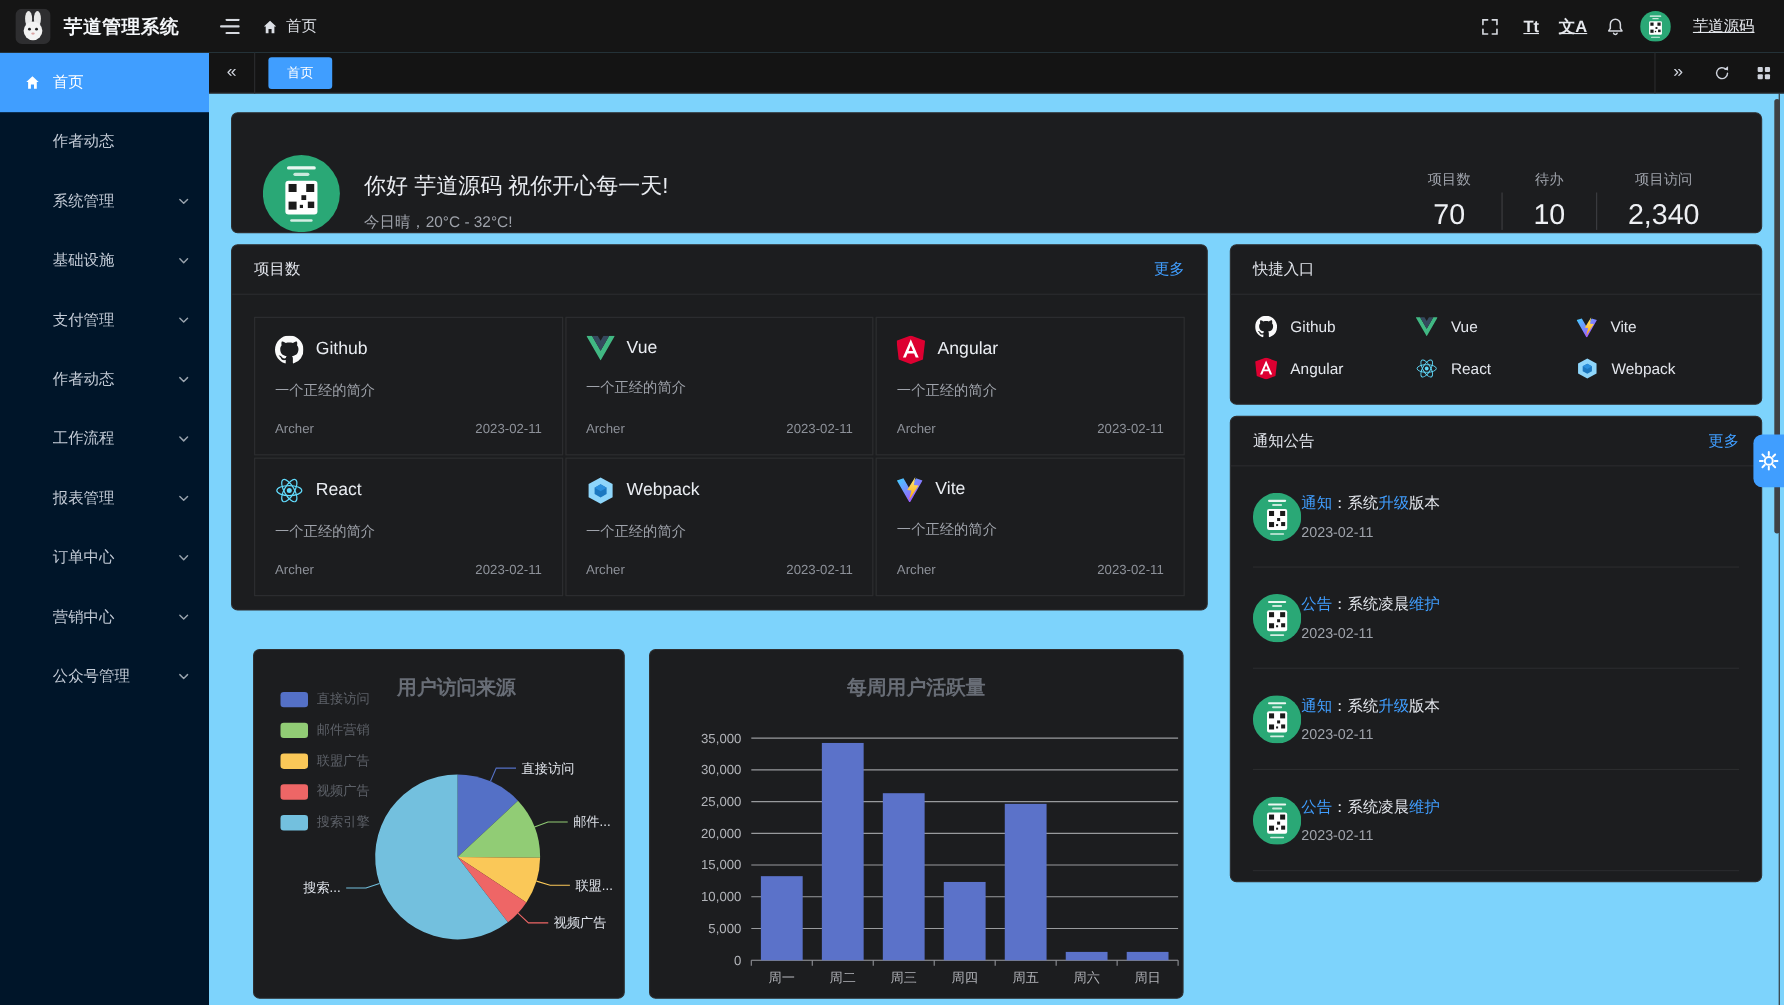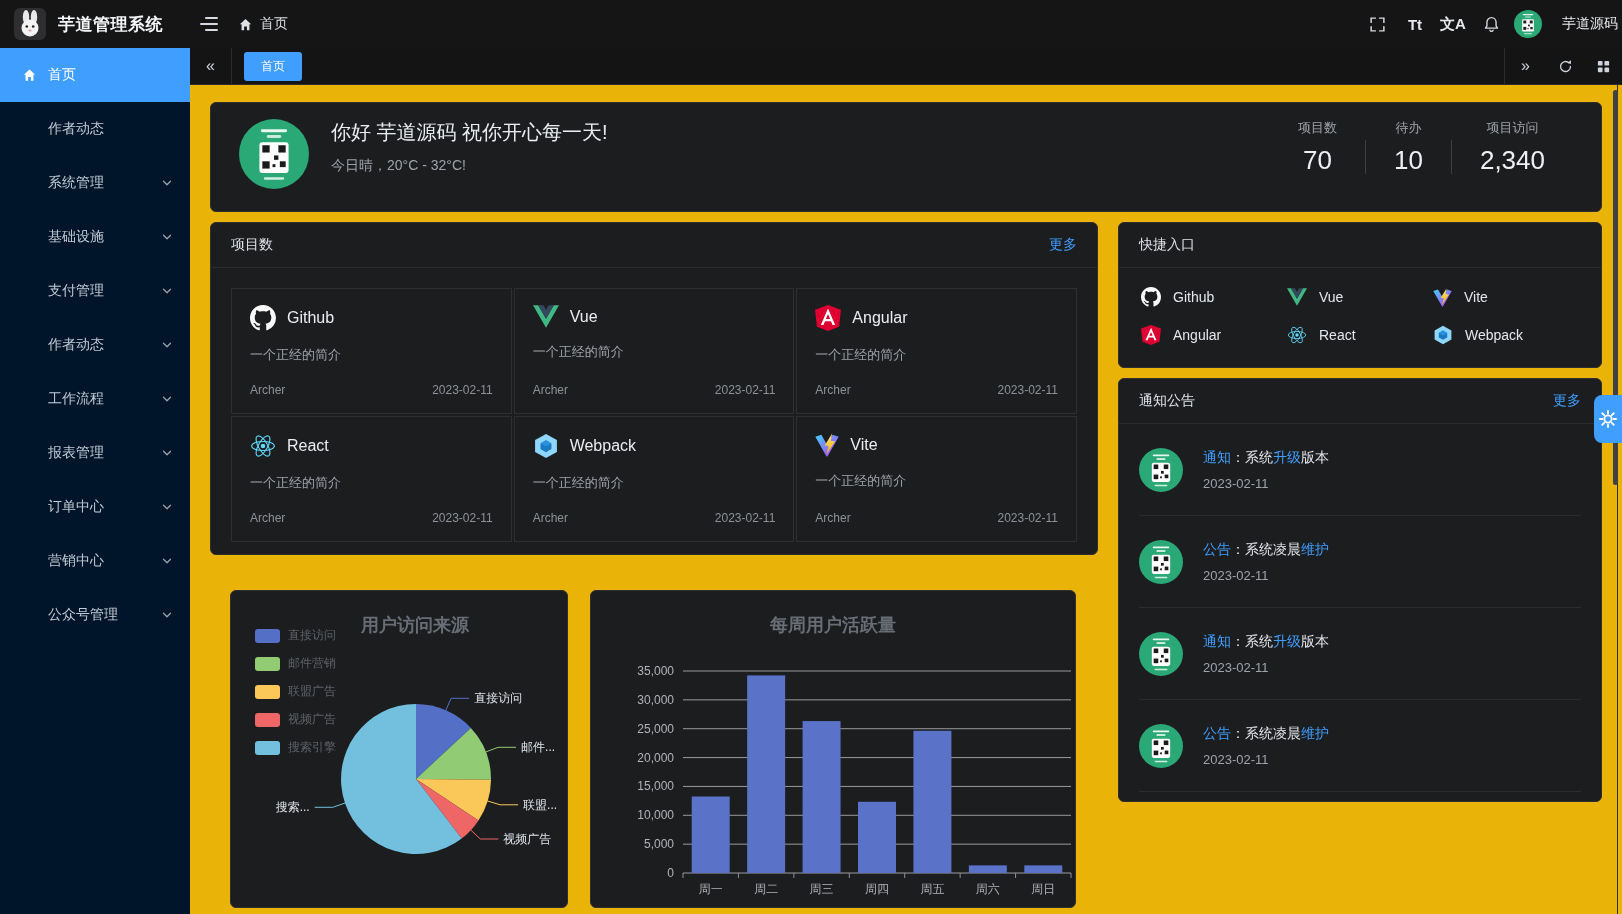--- a/index.html
+++ b/index.html
@@ -1,26 +1,26 @@
 <!DOCTYPE html>
 <html><head>
 <meta charset="utf-8">
 <style>
   * { margin:0; padding:0; box-sizing:border-box; }
   html,body { width:1622px; height:914px; background:#0d0d0d; font-family:"Liberation Sans", sans-serif; overflow:hidden; }
-  .app { position:relative; width:1622px; height:914px; background:#eab308; color:#e3e6ec; }
+  .app { position:relative; width:1622px; height:914px; background:#7dd3fc; color:#e3e6ec; }
 
   
   .navbar { position:absolute; left:0; top:0; right:0; height:48px; background:#151515; display:flex; align-items:center; z-index:5; }
   .brand { width:190px; display:flex; align-items:center; gap:12px; padding-left:14px; flex:0 0 auto; }
   .brand-title { font-size:17px; font-weight:bold; color:#f5f7fa; letter-spacing:.5px; white-space:nowrap; }
   .icon-btn { width:30px; height:30px; display:flex; align-items:center; justify-content:center; color:#d6d9df; background:none; border:none; cursor:pointer; }
   .hamburger { margin-left:4px; }
   .breadcrumb { margin-left:14px; display:flex; align-items:center; gap:7px; font-size:14px; color:#dcdfe5; }
-  .nav-right { margin-left:auto; display:flex; align-items:center; gap:8px; padding-right:4px; }
+  .nav-right { margin-left:auto; display:flex; align-items:center; gap:8px; padding-right:27px;text-decoration:underline; }
   .txt-btn { font-size:15px; font-weight:bold; color:#e6e8ed; background:none; border:none; cursor:pointer; }
   .user-chip { display:flex; align-items:center; gap:20px; font-size:14px; color:#e9ebf0; cursor:pointer; }
 
   
   .sidebar { position:absolute; left:0; top:48px; width:190px; bottom:0; background:#001529; }
   .menu-item { position:relative; height:54px; display:flex; align-items:center; padding-left:48px; font-size:14px; color:#c3cbd6; cursor:pointer; }
   .menu-item.active { background:#409eff; color:#ffffff; }
   .mi-icon { position:absolute; left:22px; top:50%; transform:translateY(-50%); display:flex; }
   .mi-chevron { position:absolute; right:17px; top:50%; transform:translateY(-50%); color:#99a3ad; display:flex; }
 
@@ -33,21 +33,21 @@
   .tab-spacer { flex:1; }
   .tab-tool { width:38px; height:37px; display:flex; align-items:center; justify-content:center; color:#cfd3dc; background:none; border:none; cursor:pointer; }
 
   
   .card { position:absolute; background:#1c1d1f; border:1px solid #2e2f31; border-radius:6px; }
   .card-header { height:45px; display:flex; align-items:center; justify-content:space-between; padding:0 20px; border-bottom:1px solid #2b2c2e; }
   .card-title { font-size:14px; color:#e0e3ea; }
   .more-link { font-size:14px; color:#409eff; text-decoration:none; cursor:pointer; }
 
   
-  .welcome { left:210px; top:102px; width:1392px; height:110px; display:flex; align-items:flex-start; padding:16px 28px; }
+  .welcome { left:210px; top:102px; width:1392px; height:110px; display:flex; align-items:flex-end; padding:0 28px; }
   .w-text { margin-left:22px; }
   .w-greet { font-size:20px; font-weight:500; color:#e9ecf1; }
   .w-weather { margin-top:11px; font-size:14px; color:#9fa3ab; }
   .w-stats { margin-left:auto; display:flex; align-items:center; }
   .stat { padding:0 28px; text-align:center; }
   .stat-label { font-size:13px; color:#9fa3ab; }
   .stat-value { margin-top:8px; font-size:26px; color:#eef0f4; }
   .stat-div { width:1px; height:34px; background:#3e3f42; margin-top:18px; }
 
   
@@ -67,21 +67,21 @@
   .legend-row { display:flex; align-items:center; gap:8px; font-size:12px; color:#5d6168; cursor:pointer; }
   .legend-swatch { width:25px; height:14px; border-radius:3px; background:#555; }
   .chart-holder { position:absolute; left:0; top:0; width:100%; height:100%; }
 
   
   .shortcuts { left:1118px; top:222px; width:484px; height:146px; }
   .shortcut-grid { padding:19px 22px; display:grid; grid-template-columns:repeat(3,1fr); row-gap:18px; }
   .shortcut { display:flex; align-items:center; gap:12px; font-size:14px; color:#e4e7ed; cursor:pointer; }
 
   .notices { left:1118px; top:378px; width:484px; height:424px; overflow:hidden; }
-  .notice-item { margin:0 20px; height:92px; display:flex; align-items:center; gap:20px; border-bottom:1px solid #2b2c2e; cursor:pointer; }
+  .notice-item { margin:0 20px; height:92px; display:flex; align-items:center; gap:0; border-bottom:1px solid #2b2c2e; cursor:pointer; }
   .n-line { font-size:14px; color:#e4e7ed; }
   .n-blue { color:#409eff; }
   .n-date { margin-top:9px; font-size:13px; color:#9fa3ab; }
 
   
   .gear-fab { position:absolute; left:1594px; top:395px; width:28px; height:48px; background:#409eff; border:none; border-radius:8px 0 0 8px; display:flex; align-items:center; justify-content:center; cursor:pointer; z-index:6; }
   .scroll-track { position:absolute; left:1617px; top:85px; width:1px; bottom:0; background:#2b2c2e; }
   .scroll-thumb { position:absolute; left:1613px; top:90px; width:5px; height:395px; background:#3f4144; border-radius:3px; }
 
   svg { display:block; }

